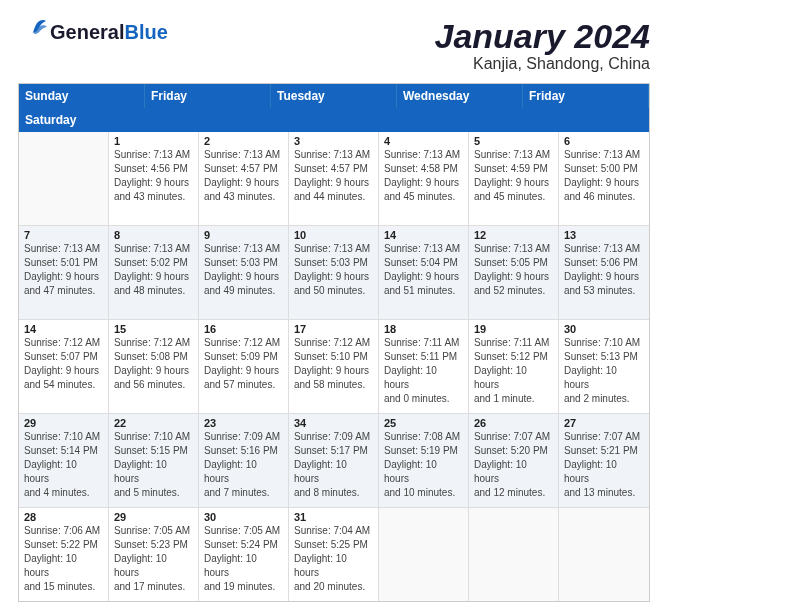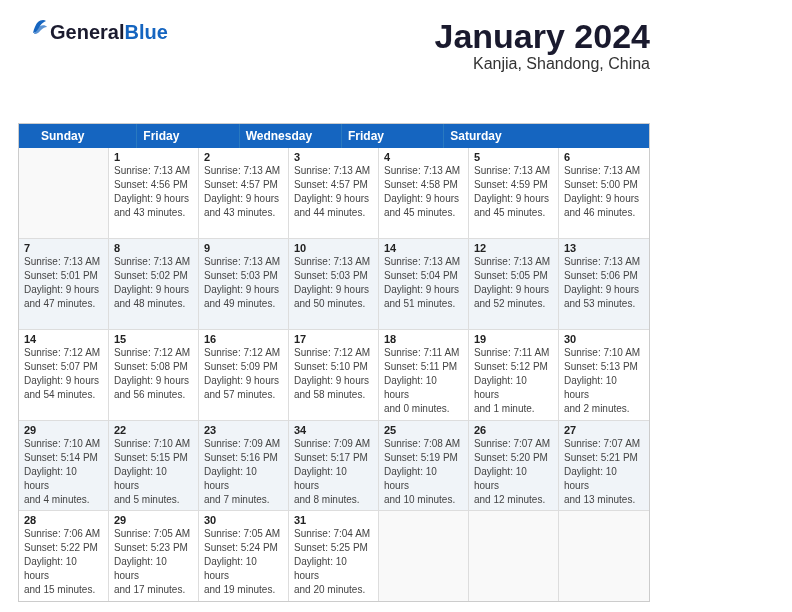--- a/index.html
+++ b/index.html
@@ -9,21 +9,20 @@
       font-family: Arial, sans-serif;
       background: #fff;
       overflow: hidden;
     }
     .page {
       width: 668px;
       height: 612px;
       padding: 18px 18px 10px 18px;
       display: flex;
       flex-direction: column;
-      gap: 40px;
     }
     .header {
       display: flex;
       justify-content: space-between;
       align-items: flex-start;
       margin-bottom: 10px;
     }
     .logo {
       display: flex;
       flex-direction: column;
@@ -35,37 +34,37 @@
       gap: 2px;
     }
     .title-block {
       text-align: right;
     }
     .title-block h1 {
       font-size: 34px;
       font-weight: bold;
       color: #1a1a2e;
       line-height: 1.1;
+      font-style: italic;
     }
     .title-block h2 {
       font-size: 16px;
       font-weight: normal;
       color: #333;
     }
     .calendar {
       flex: 1;
       display: flex;
       flex-direction: column;
       border: 1px solid #ccc;
     }
     .cal-header {
       display: grid;
-      grid-template-columns: repeat(6, 1fr);
+      grid-template-columns: repeat(5, 1fr);
       background: #1565c0;
-      padding-left: 16px;
     }
     .cal-header-cell {
       color: #fff;
       font-size: 12px;
       font-weight: bold;
       padding: 5px 6px;
       border-right: 1px solid #2979c0;
       text-align: left;
     }
     .cal-header-cell:last-child { border-right: none; }
@@ -125,20 +124,21 @@
     <div class="title-block">
       <h1>January 2024</h1>
       <h2>Kanjia, Shandong, China</h2>
     </div>
   </div>
 
   <div class="calendar">
     <div class="cal-header">
       <div class="cal-header-cell">Sunday</div>
       <div class="cal-header-cell">Friday</div>
+      <div class="cal-header-cell">Tuesday</div>
       <div class="cal-header-cell">Wednesday</div>
       <div class="cal-header-cell">Friday</div>
       <div class="cal-header-cell">Saturday</div>
     </div>
     <div class="cal-body" id="cal-body">
     <div class="cal-row">
           <div class="cal-cell empty"></div>
           <div class="cal-cell">
             <span class="day-num">1</span>
             <div class="cell-text" style="white-space: pre-line;">Sunrise: 7:13 AM

